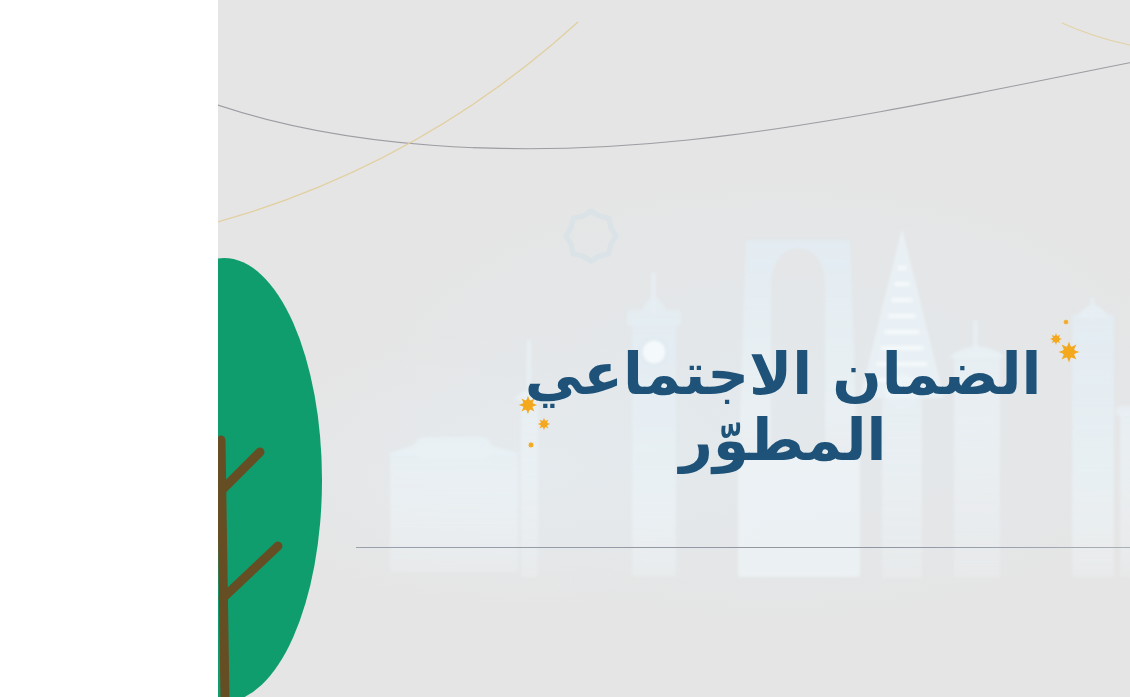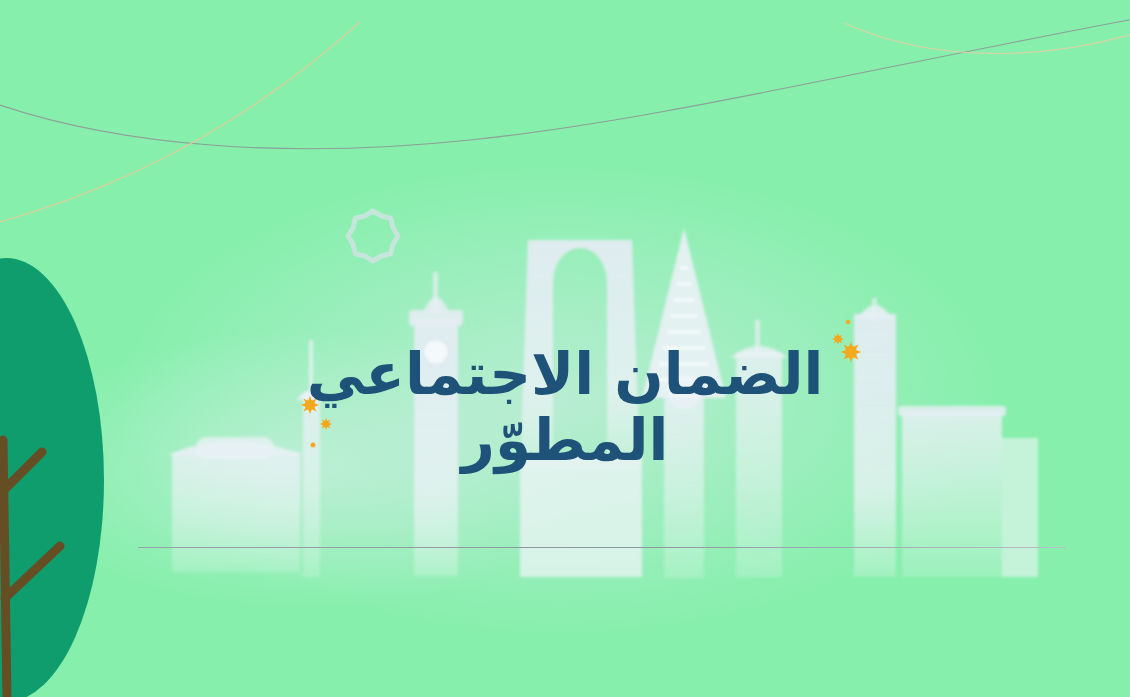--- a/index.html
+++ b/index.html
@@ -6,24 +6,24 @@
   html, body {
     margin: 0;
     padding: 0;
     background: #ffffff;
   }
   body {
     font-family: "DejaVu Sans", "Liberation Sans", sans-serif;
   }
   .stage {
     position: relative;
-    width: 1130px;
+    width: 912px;
     height: 697px;
     overflow: hidden;
-    background: #86efac;
+    background: #e5e5e5;
   }
 
   
   .bg-wash {
     position: absolute;
     inset: 0;
     background:
       radial-gradient(ellipse 620px 330px at 560px 400px, rgba(225,235,242,0.55) 0%, rgba(225,235,242,0.0) 72%),
       radial-gradient(ellipse 420px 200px at 300px 470px, rgba(231,240,246,0.45) 0%, rgba(231,240,246,0) 70%);
     pointer-events: none;

